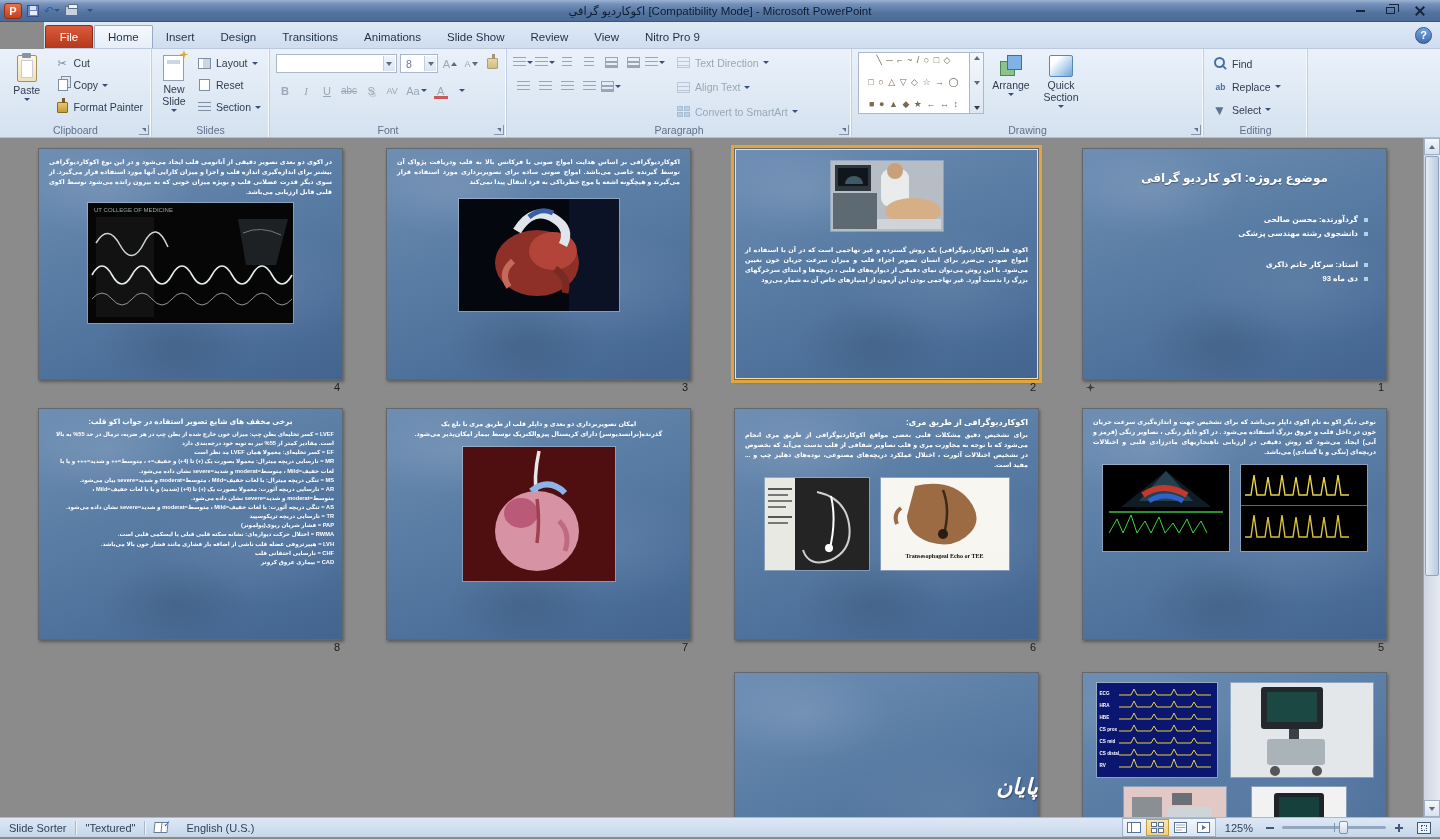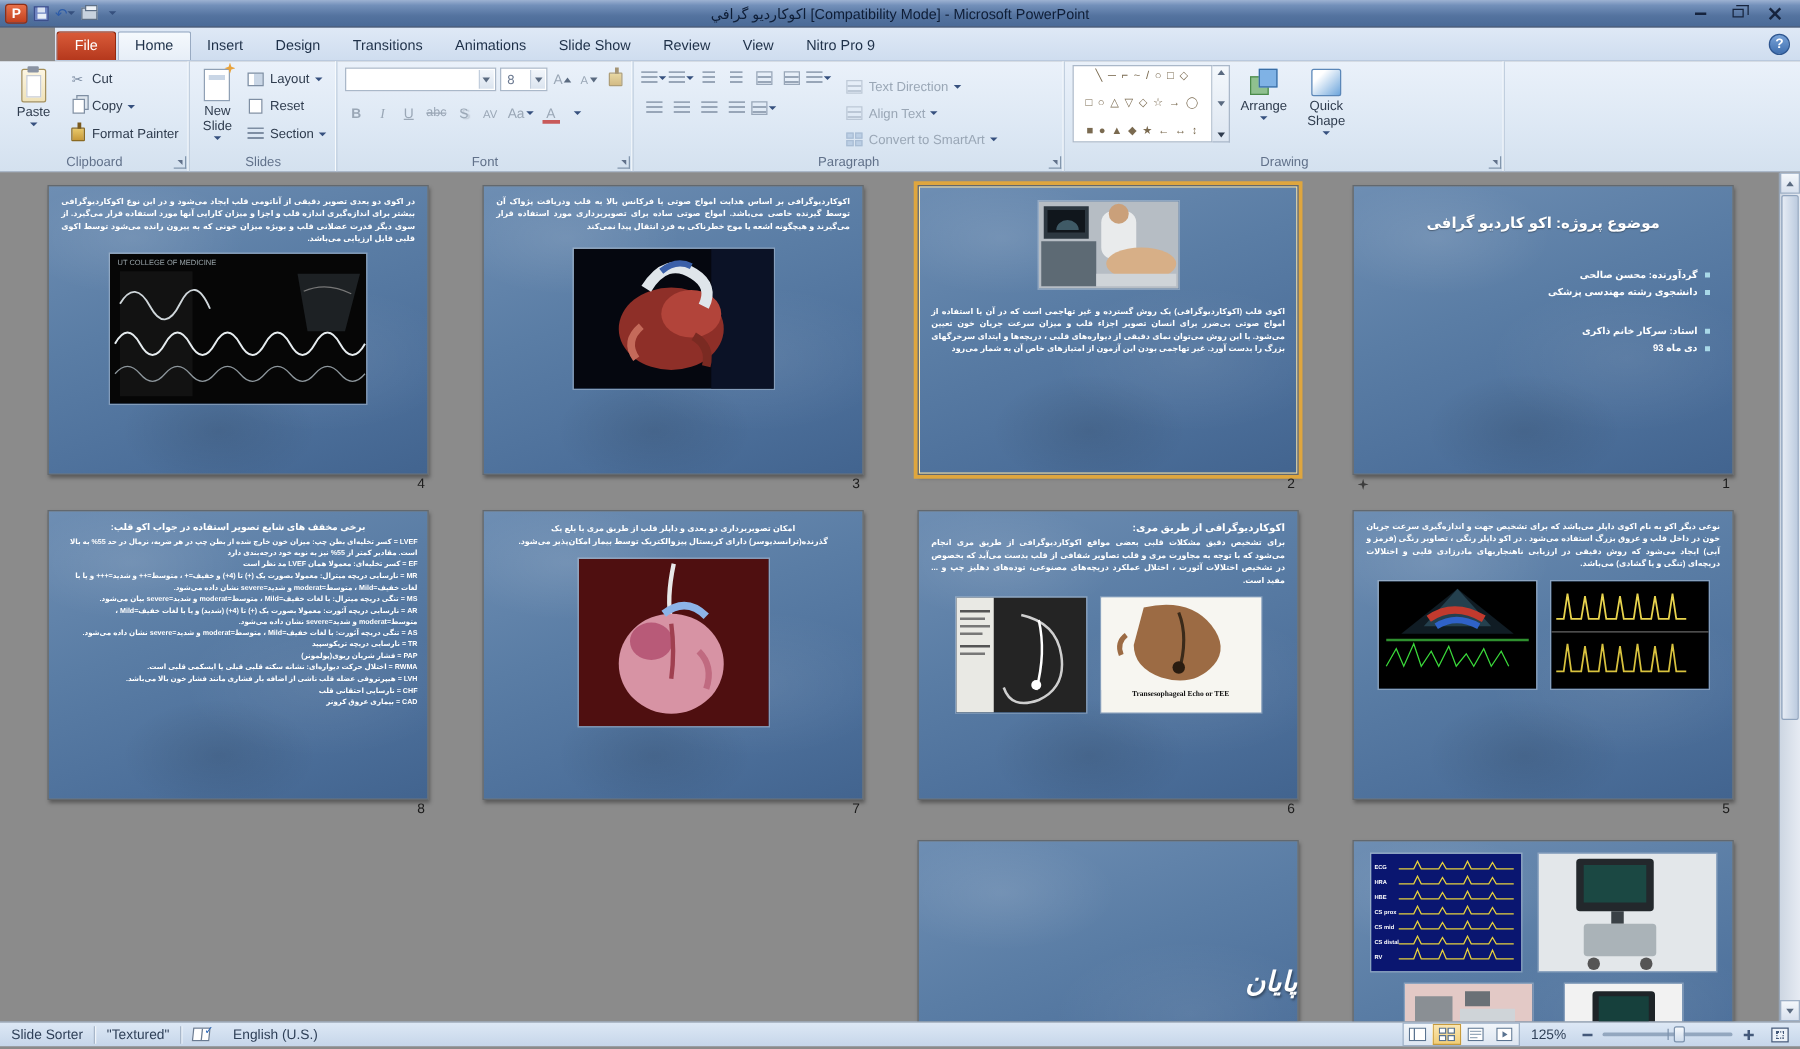--- a/index.html
+++ b/index.html
@@ -68,21 +68,21 @@
 .fbtn{min-width:18px;height:19px;display:flex;align-items:center;justify-content:center;font-size:11px;color:#9aa7b6;padding:0 2px;gap:1px;}
 .fb-b{font-weight:bold;}
 .fb-i{font-style:italic;font-family:"Liberation Serif",serif;}
 .fb-u{text-decoration:underline;}
 .fb-strike{text-decoration:line-through;font-size:10px;}
 .fb-shadow{text-shadow:1.5px 1.5px 1px #b8c2ce;}
 .fb-color{position:relative;color:#9aa7b6;}
 .fb-color::after{content:"";position:absolute;left:2px;right:2px;bottom:1px;height:3px;background:#c85a5a;}
 .pi{width:13px;height:11px;background:repeating-linear-gradient(180deg,#98a6b8 0 1.5px,transparent 1.5px 4px);}
 .pbtn{width:20px;height:20px;display:flex;align-items:center;justify-content:center;gap:1px;}
-.pstack{display:flex;flex-direction:column;justify-content:flex-end;padding-left:4px;}
+.pstack{display:flex;flex-direction:column;justify-content:space-between;padding-left:4px;}
 .pstack .smallbtn{height:21px;}
 .i-tdir{width:13px;height:11px;border:1px solid #98a6b8;background:linear-gradient(180deg,transparent 0 3px,#98a6b8 3px 4.5px,transparent 4.5px 7px,#98a6b8 7px 8.5px,transparent 8.5px);}
 .i-smart{width:13px;height:11px;display:grid;grid-template-columns:1fr 1fr;gap:1px;}
 .i-smart i{background:#9db8d8;border:1px solid #7a96b8;}
 .shape-gallery{width:112px;height:62px;background:#fff;border:1px solid #aab8c9;padding:2px 3px;display:flex;flex-direction:column;justify-content:space-between;font-size:9px;color:#7a6a50;letter-spacing:1px;text-align:center;line-height:1.3;overflow:hidden;}
 .gal-scroll{width:14px;height:62px;border:1px solid #aab8c9;border-left:none;background:linear-gradient(#f4f8fc,#dde6f1);display:flex;flex-direction:column;align-items:center;justify-content:space-between;padding:3px 0;}
 .tri-up{width:0;height:0;border-left:3px solid transparent;border-right:3px solid transparent;border-bottom:4px solid #5a6a80;}
 .tri-dn{width:0;height:0;border-left:3px solid transparent;border-right:3px solid transparent;border-top:4px solid #5a6a80;}
 .icon-arrange{width:24px;height:22px;position:relative;}
 .icon-arrange::before{content:"";position:absolute;left:1px;top:6px;width:13px;height:13px;background:#8fc08f;border:1px solid #4a8a4a;}
@@ -414,28 +414,51 @@
           <span class="tri-dn" style="border-top-color:#2f3c4e;"></span>
         </div>
       </div>
       <div class="bigbtn">
         <span class="icon-arrange"></span>
         <span>Arrange</span>
         <span class="dcaret"></span>
       </div>
       <div class="bigbtn">
         <span class="icon-quickstyle"></span>
-        <span>Quick Shape</span>
+        <span>Quick Section</span>
         <span class="dcaret"></span>
       </div>
     </div>
     <div class="g-label">Drawing</div>
     <div class="launcher"></div>
   </div>
 
+  <div class="group" style="width:104px">
+    <div class="smallcol editcol">
+      <div class="smallbtn">
+          <span class="ic">
+            <span class="i-find"></span>
+          </span>
+          <span>Find</span>
+        </div>
+      <div class="smallbtn">
+          <span class="ic i-replace">ab</span>
+          <span>Replace</span>
+          <span class="dcaret"></span>
+        </div>
+      <div class="smallbtn">
+          <span class="ic">
+            <span class="i-select"></span>
+          </span>
+          <span>Select</span>
+          <span class="dcaret"></span>
+        </div>
+    </div>
+    <div class="g-label">Editing</div>
+  </div>
 
   <div style="flex:1"></div>
 </div>
 
 <div class="sorter">
 
   <div class="cell" style="left:38px;top:10px">
     <div class="slide">
       <div class="para">در اکوی دو بعدی تصویر دقیقی از آناتومی قلب ایجاد می‌شود و در این نوع اکوکاردیوگرافی بیشتر برای اندازه‌گیری اندازه قلب و اجزا و میزان کارایی آنها مورد استفاده قرار می‌گیرد. از سوی دیگر قدرت عضلانی قلب و بویژه میزان خونی که به بیرون رانده می‌شود توسط اکوی قلبی قابل ارزیابی می‌باشد.</div>
       <div class="imgbox center" style="width:205px;margin-top:6px;">

